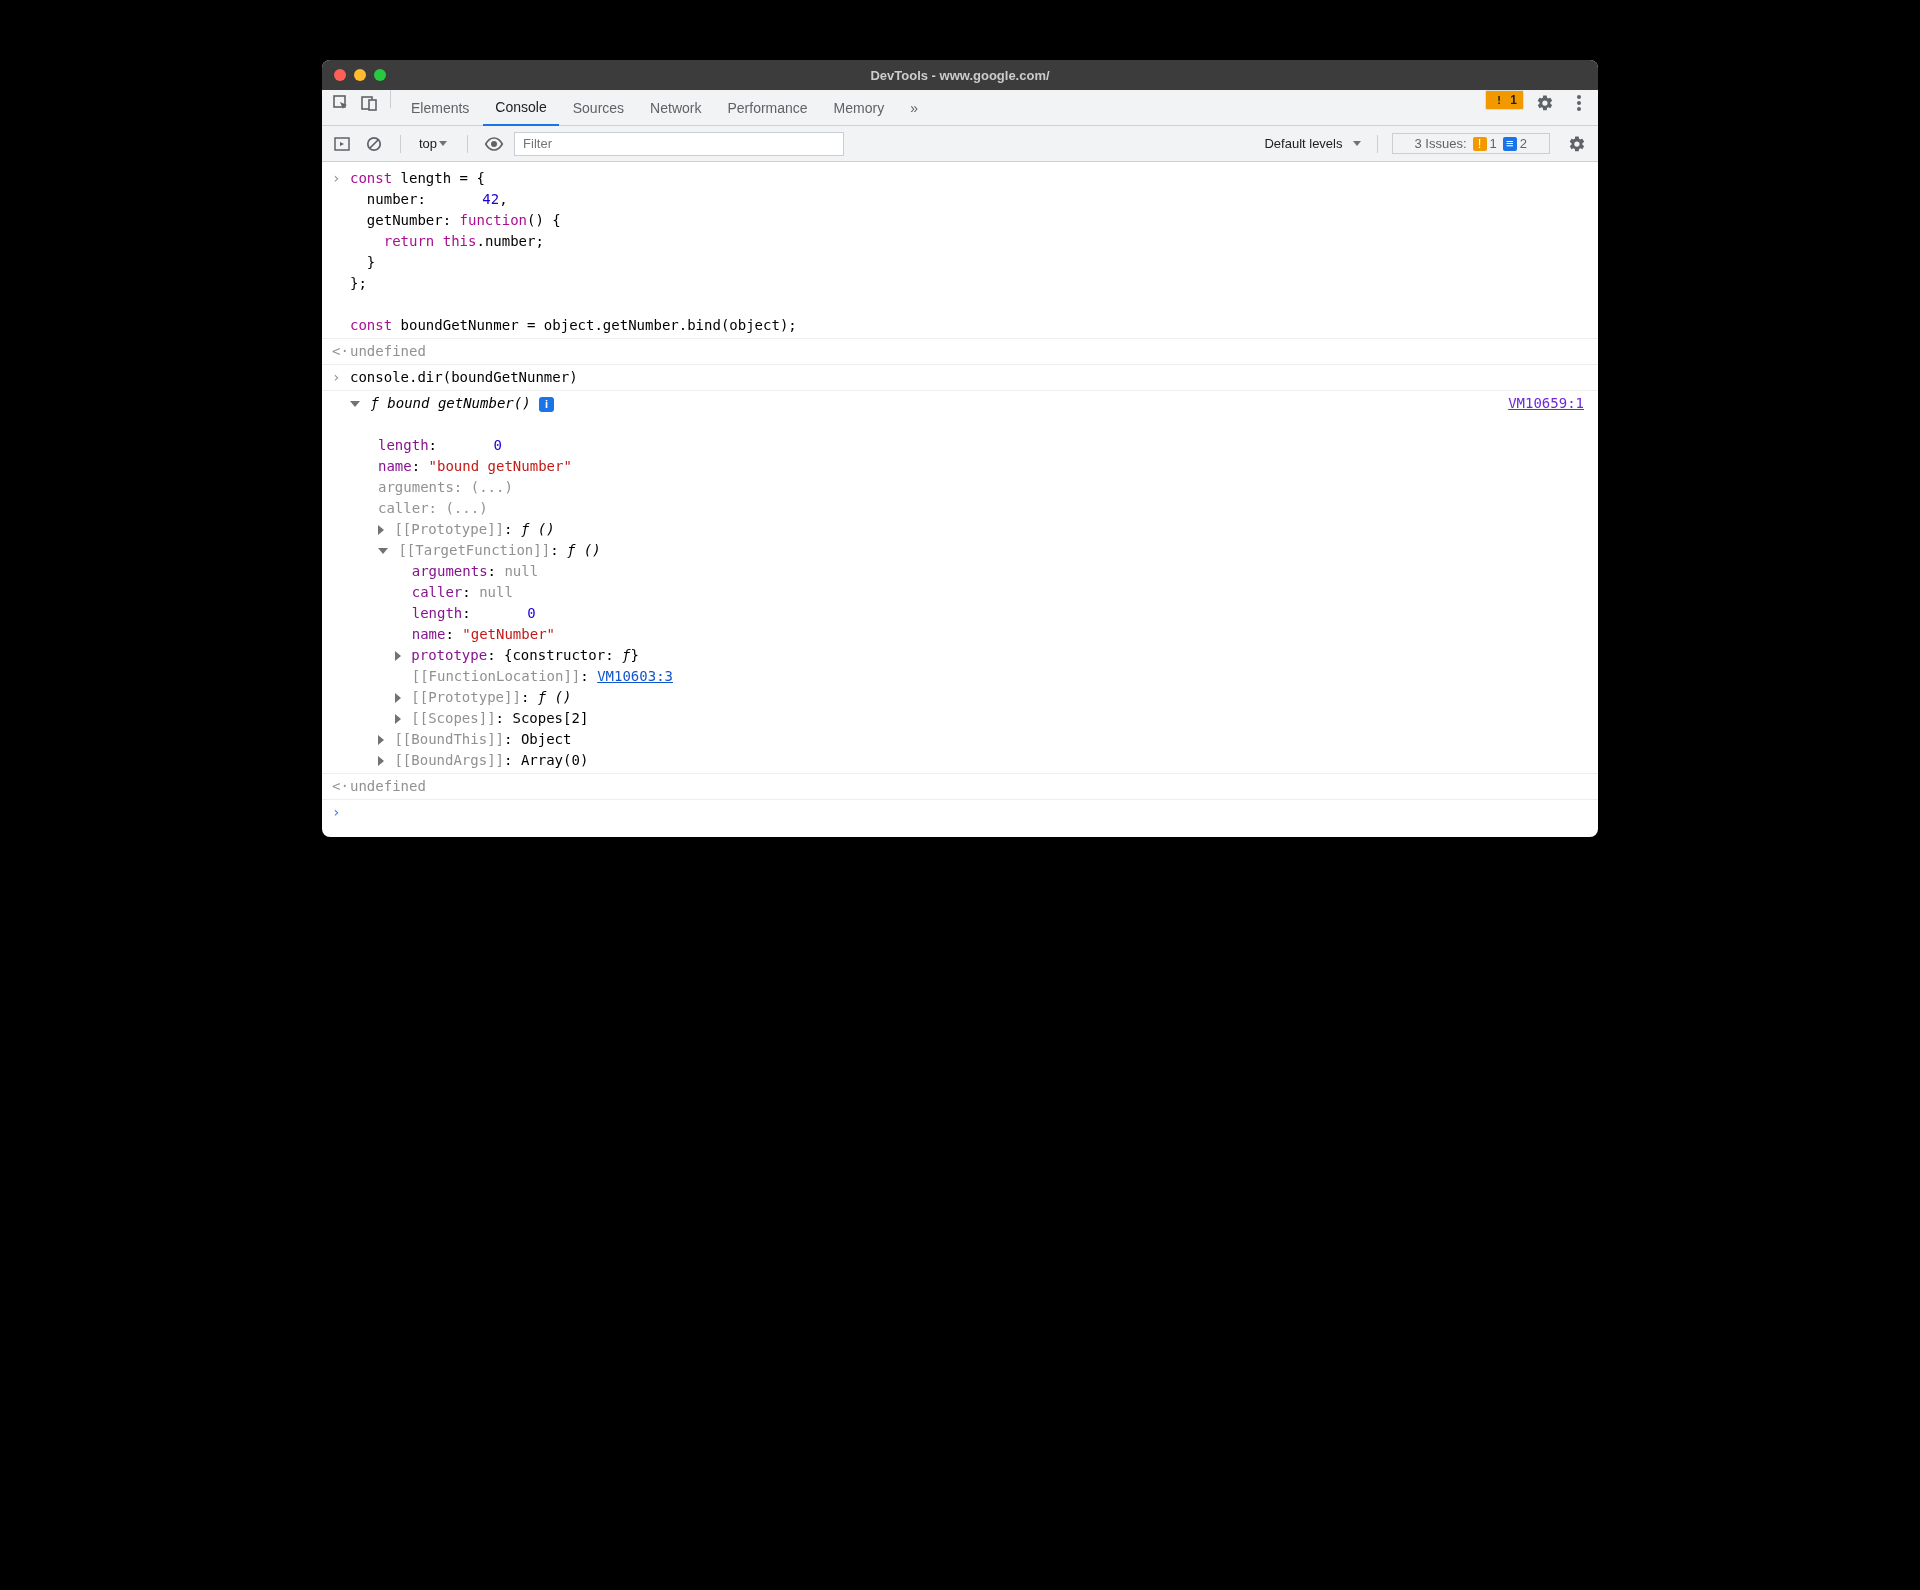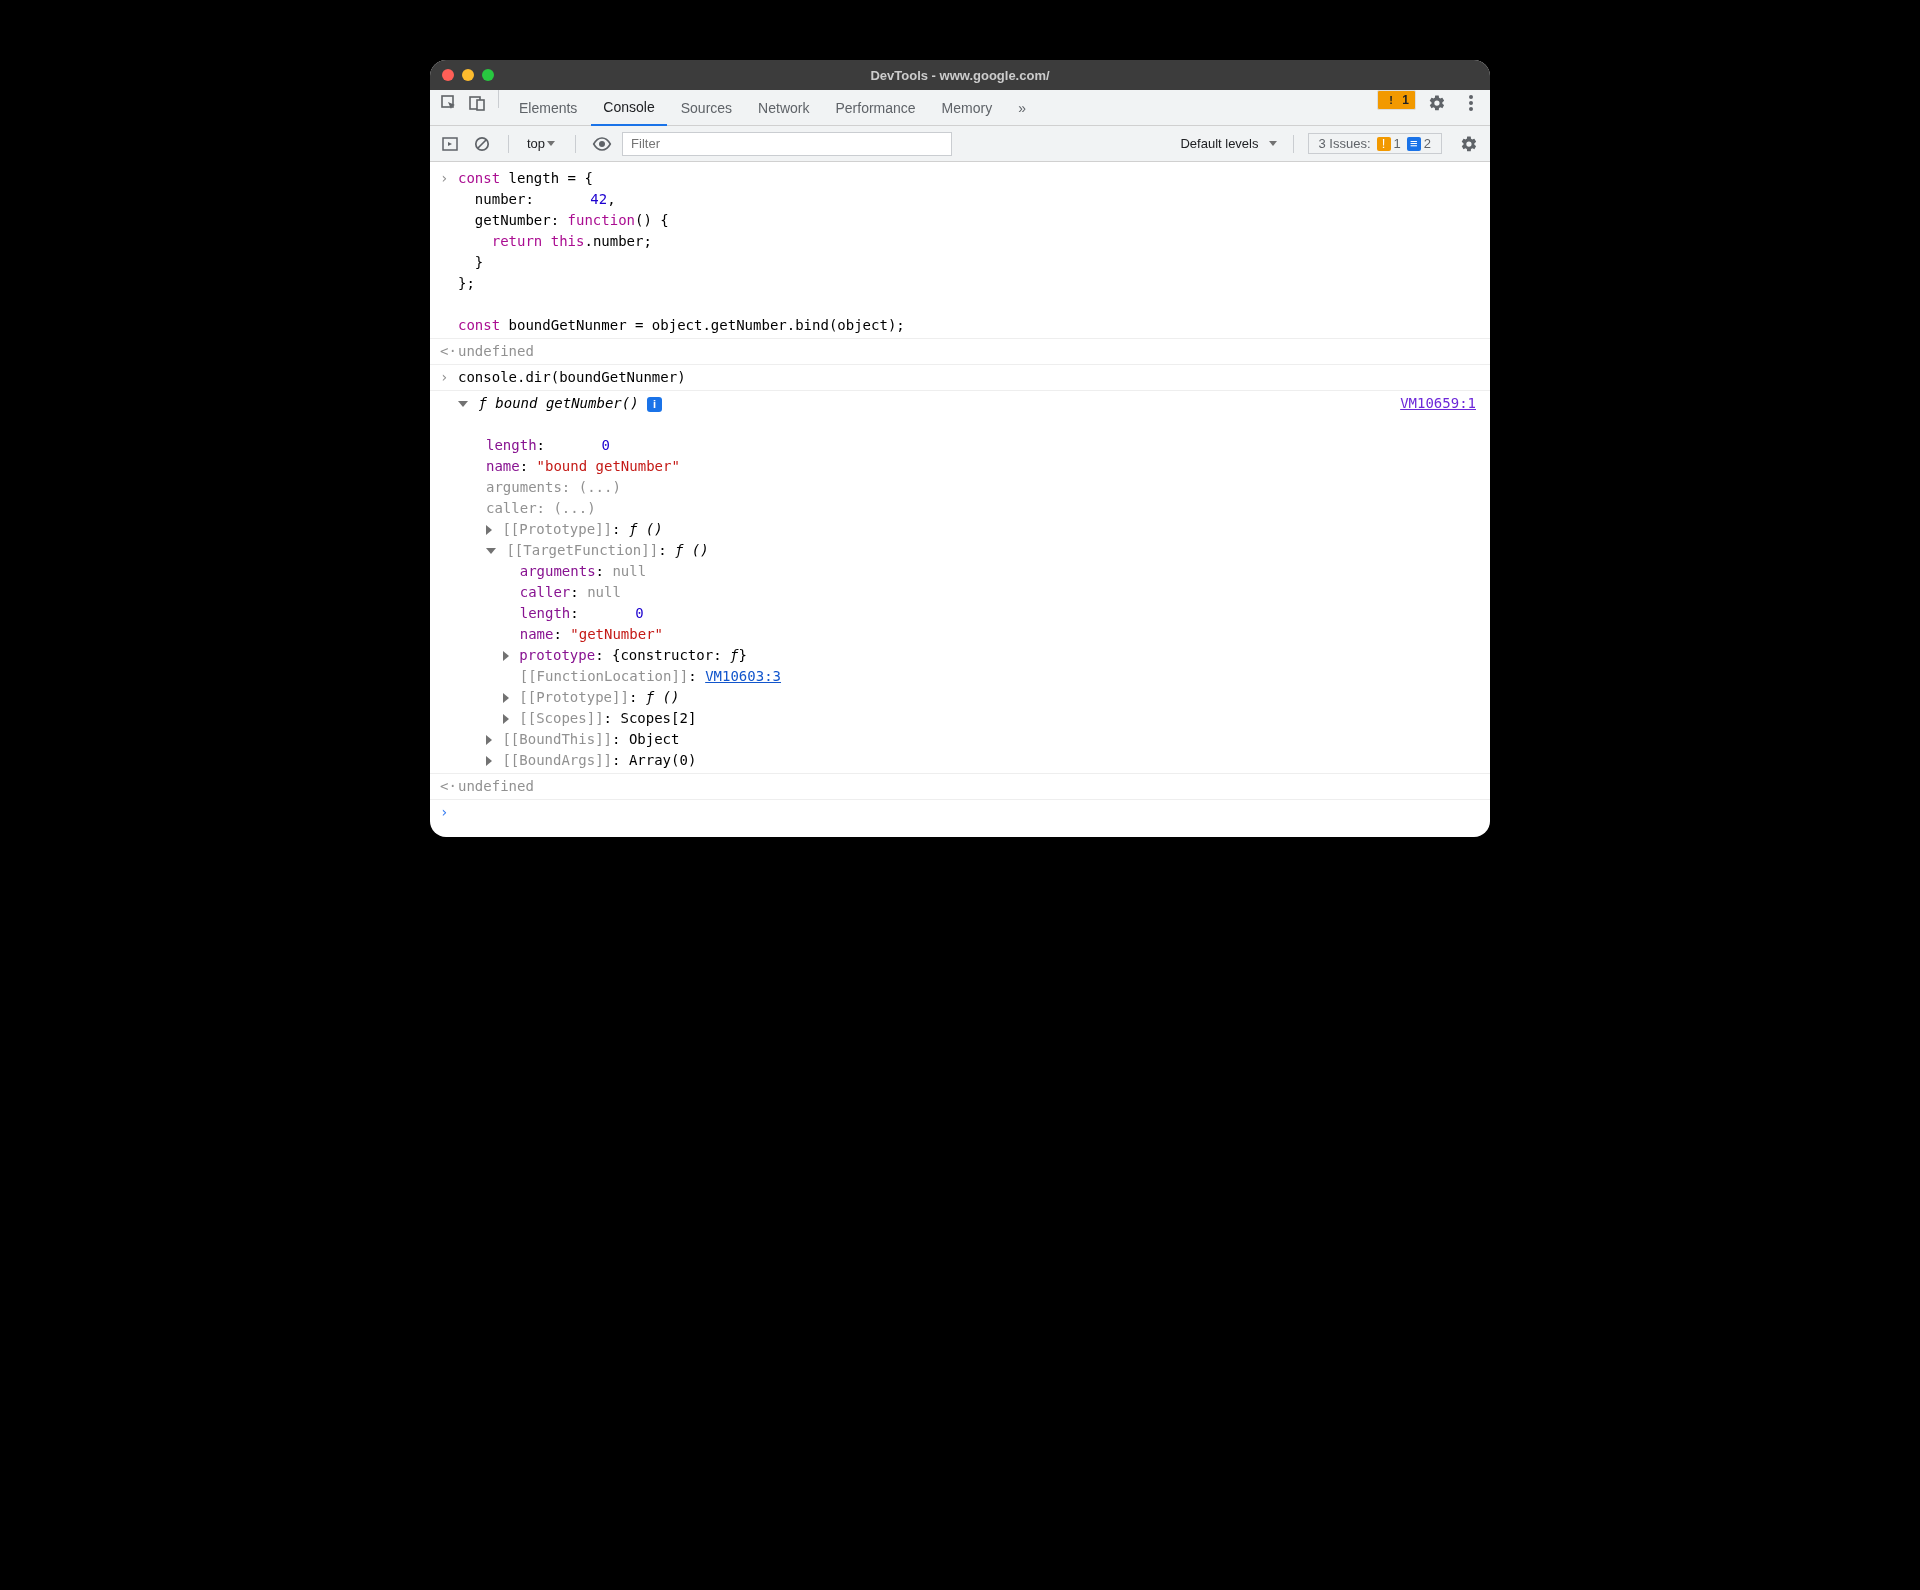--- a/index.html
+++ b/index.html
@@ -7,23 +7,23 @@
     background: #000;
     width: 1920px;
     height: 1590px;
     font-family: -apple-system, BlinkMacSystemFont, "Segoe UI", sans-serif;
     display: flex;
     align-items: flex-start;
     justify-content: center;
     padding-top: 60px;
   }
   .window {
-    width: 1060px;
+    width: 1276px;
     background: #fff;
-    border-radius: 16px;
+    border-radius: 8px;
     overflow: hidden;
     box-shadow: 0 20px 60px rgba(0,0,0,.5);
   }
   .titlebar {
     background: #3c3c3c;
     height: 30px;
     display: flex;
     align-items: center;
     padding: 0 12px;
     position: relative;
@@ -61,21 +61,21 @@
     padding: 0 8px;
     gap:8px;
     font-size:13px;
     color:#5f6368;
   }
   .tbtn { width:24px; height:24px; display:flex; align-items:center; justify-content:center; color:#5f6368; }
   .ctxsel { display:flex; align-items:center; gap:2px; padding:0 4px; color:#202124; }
   .eye { width:24px; height:24px; display:flex; align-items:center; justify-content:center; }
   .filter { flex:0 0 330px; height:24px; border:1px solid #cacdd1; background:#fff; padding:0 8px; font-size:13px; color:#5f6368; }
   .levels { display:flex; align-items:center; gap:10px; color:#202124; }
-  .issues { border:1px solid #cacdd1; padding:2px 10px; display:flex; align-items:center; gap:6px; font-size:13px; }
+  .issues { border:1px solid #cacdd1; padding:2px 22px; display:flex; align-items:center; gap:6px; font-size:13px; }
   .ibadge { display:flex; align-items:center; gap:3px; }
   .isq { width:14px; height:14px; border-radius:2px; display:flex; align-items:center; justify-content:center; color:#fff; }
   .isq.orange { background:#f29900; }
   .isq.blue { background:#1a73e8; }
 
   .console-body {
     font-family: Menlo, Consolas, monospace;
     font-size: 14px;
     line-height: 1.5;
     padding: 4px 0 12px 0;

